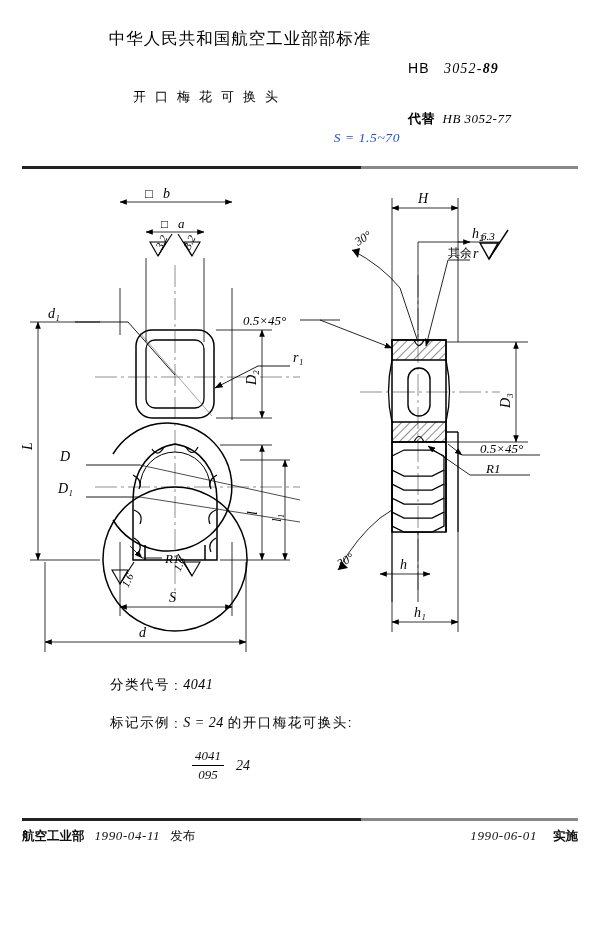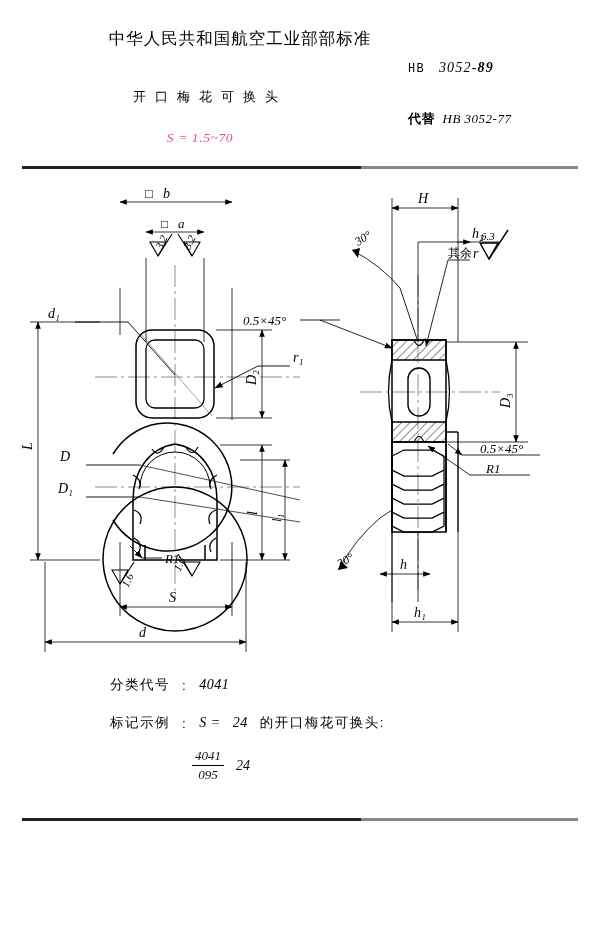--- a/index.html
+++ b/index.html
@@ -16,34 +16,34 @@
     font-family:"Liberation Sans",sans-serif;font-weight:normal;
     font-size:16.5px;letter-spacing:1px;color:#000;
     padding-right:120px;
   }
   .std-no{
     position:absolute;left:408px;top:60px;
     font-family:"Liberation Serif",serif;font-style:italic;
     font-size:14px;letter-spacing:1.2px;color:#000;
   }
   .std-no b{font-style:italic;font-weight:bold;}
-  .std-no .pfx{font-style:normal;font-family:Liberation Mono, monospace;font-size:12px;}
+  .std-no .pfx{font-style:normal;font-family:Liberation Sans, sans-serif;font-size:14px;}
   .replaces{
     position:absolute;left:408px;top:110px;
     font-size:13px;font-style:italic;letter-spacing:.5px;color:#000;
   }
   .replaces .cn{font-style:normal;font-family:"Liberation Sans",sans-serif;font-size:13px;font-weight:bold;}
   .doc-title{
     position:absolute;left:0;width:420px;top:88px;text-align:center;
     font-family:"Liberation Sans",sans-serif;font-size:13px;
     letter-spacing:9px;color:#000;
   }
   .doc-range{
-    position:absolute;left:0;width:400px;top:130px;text-align:center;
-    font-size:13.5px;font-style:italic;letter-spacing:.6px;color:#ec4899;
+    position:absolute;left:0;width:400px;top:130px;text-align:right;
+    font-size:13.5px;font-style:italic;letter-spacing:.6px;color:#1d4ed8;
   }
   .rule-top{
     position:absolute;left:22px;top:166px;width:556px;height:3px;
     background:linear-gradient(to right,#222 0%,#222 61%,#888 61%,#888 100%);
   }
   .rule-bottom{
     position:absolute;left:22px;top:818px;width:556px;height:3px;
     background:linear-gradient(to right,#222 0%,#222 61%,#888 61%,#888 100%);
   }
 
@@ -55,21 +55,21 @@
   }
   .rough-note .cn{font-style:normal;font-family:"Liberation Sans",sans-serif;font-size:12px;}
 
   
   .drawing{position:absolute;left:0;top:170px;width:600px;height:490px;}
 
   
   .notes{position:absolute;left:110px;top:676px;width:420px;}
   .note-line{
     font-size:14px;color:#000;margin-bottom:20px;
-    display:flex;align-items:center;gap:12px;white-space:nowrap;
+    display:flex;align-items:center;gap:4px;white-space:nowrap;
   }
   .note-line .cn{font-family:"Liberation Sans",sans-serif;font-size:13.5px;letter-spacing:1.5px;}
   .note-line .val{font-style:italic;font-size:14px;letter-spacing:.5px;}
   .mark-frac{
     margin-left:82px;margin-top:-4px;
     display:flex;align-items:center;gap:12px;
   }
   .frac{display:inline-flex;flex-direction:column;align-items:center;font-style:italic;font-size:13px;}
   .frac .num{padding:0 3px 1px;border-bottom:1.3px solid #000;}
   .frac .den{padding:1px 3px 0;}
@@ -394,14 +394,25 @@
     <div class="mark-frac">
       <span class="frac">
         <span class="num">4041</span>
         <span class="den">095</span>
       </span>
       <span class="frac-right">24</span>
     </div>
   </div>
 
   <div class="rule-bottom"></div>
+  <div class="footer">
+    <div class="left">
+      <span class="cn">航空工业部</span>
+      <span>1990-04-11</span>
+      <span class="cn-n">发布</span>
+    </div>
+    <div class="right">
+      <span>1990-06-01</span>
+      <span class="cn">实施</span>
+    </div>
+  </div>
 
 </div>
 
 </body></html>

